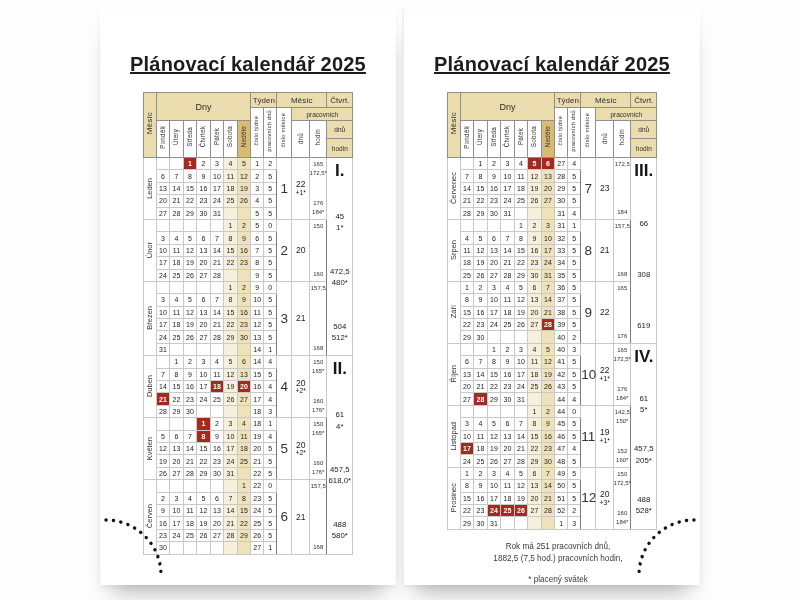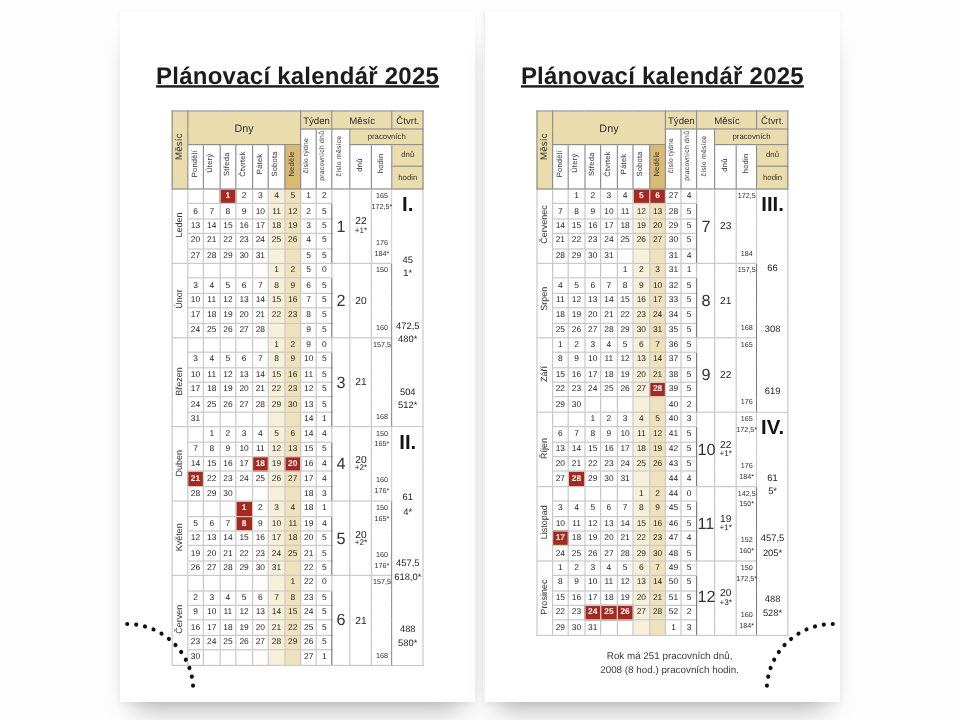--- a/index.html
+++ b/index.html
@@ -1125,18 +1125,19 @@
           <td class="day"></td>
           <td class="day sat"></td>
           <td class="day sun"></td>
           <td class="wk bl">1</td>
           <td class="wk">3</td>
         </tr>
       </tbody>
   </table>
   <div class="footer">
     <div>Rok má 251 pracovních dnů,</div>
-    <div>2008 (8 hod.) pracovních hodin.</div>
+    <div>1882,5 (7,5 hod.) pracovních hodin,</div>
+    <div class="note">* placený svátek</div>
   </div>
   <svg class="arc r" width="66" height="66" viewBox="0 0 66 66">
     <path d="M 64 9 A 55 55 0 0 0 9 64" fill="none" stroke="#101010" stroke-width="3.4" stroke-linecap="round" stroke-dasharray="0.1 7.4"></path>
   </svg>
 </div>
 
 </body></html>

